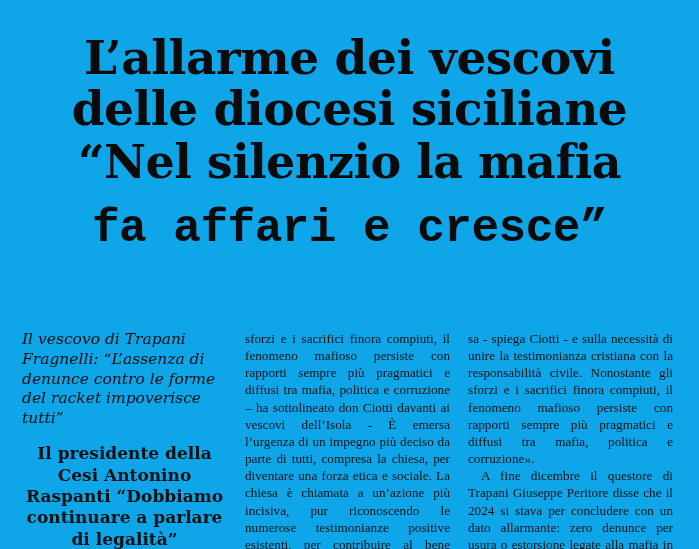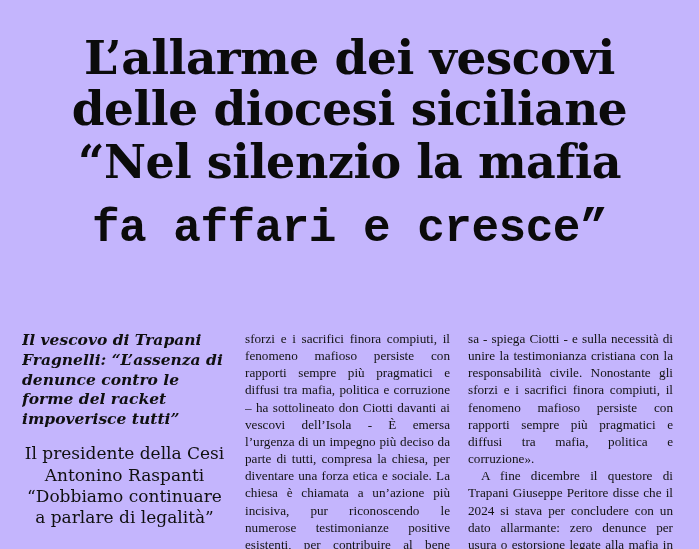--- a/index.html
+++ b/index.html
@@ -11,21 +11,21 @@
     width: 699px;
     height: 549px;
     overflow: hidden;
     font-family: "Liberation Serif", serif;
     color: #111111;
   }
   .page {
     position: relative;
     width: 699px;
     height: 549px;
-    background: #c4b5fd;
+    background: #0ea5e9;
     overflow: hidden;
   }
 
   
   .headline {
     padding: 36px 26px 0 26px;
     text-align: center;
   }
   .headline-line {
     font-family: "DejaVu Serif", serif;
@@ -69,30 +69,30 @@
     flex: 0 0 205px;
     overflow: hidden;
   }
   .col-1 {
     text-align: center;
   }
 
   .standfirst {
     font-family: "DejaVu Serif", serif;
     font-style: italic;
-    font-weight: 700;
+    font-weight: 400;
     font-size: 15.5px;
     line-height: 1.28;
     text-align: left;
     color: #101010;
     margin: 0 0 14px 0;
   }
   .subdeck {
     font-family: "DejaVu Serif", serif;
-    font-weight: 400;
+    font-weight: 700;
     font-size: 17px;
     line-height: 1.26;
     text-align: center;
     color: #101010;
     margin: 0;
   }
 
   .body-text {
     font-family: "Liberation Serif", serif;
     font-size: 13.2px;

